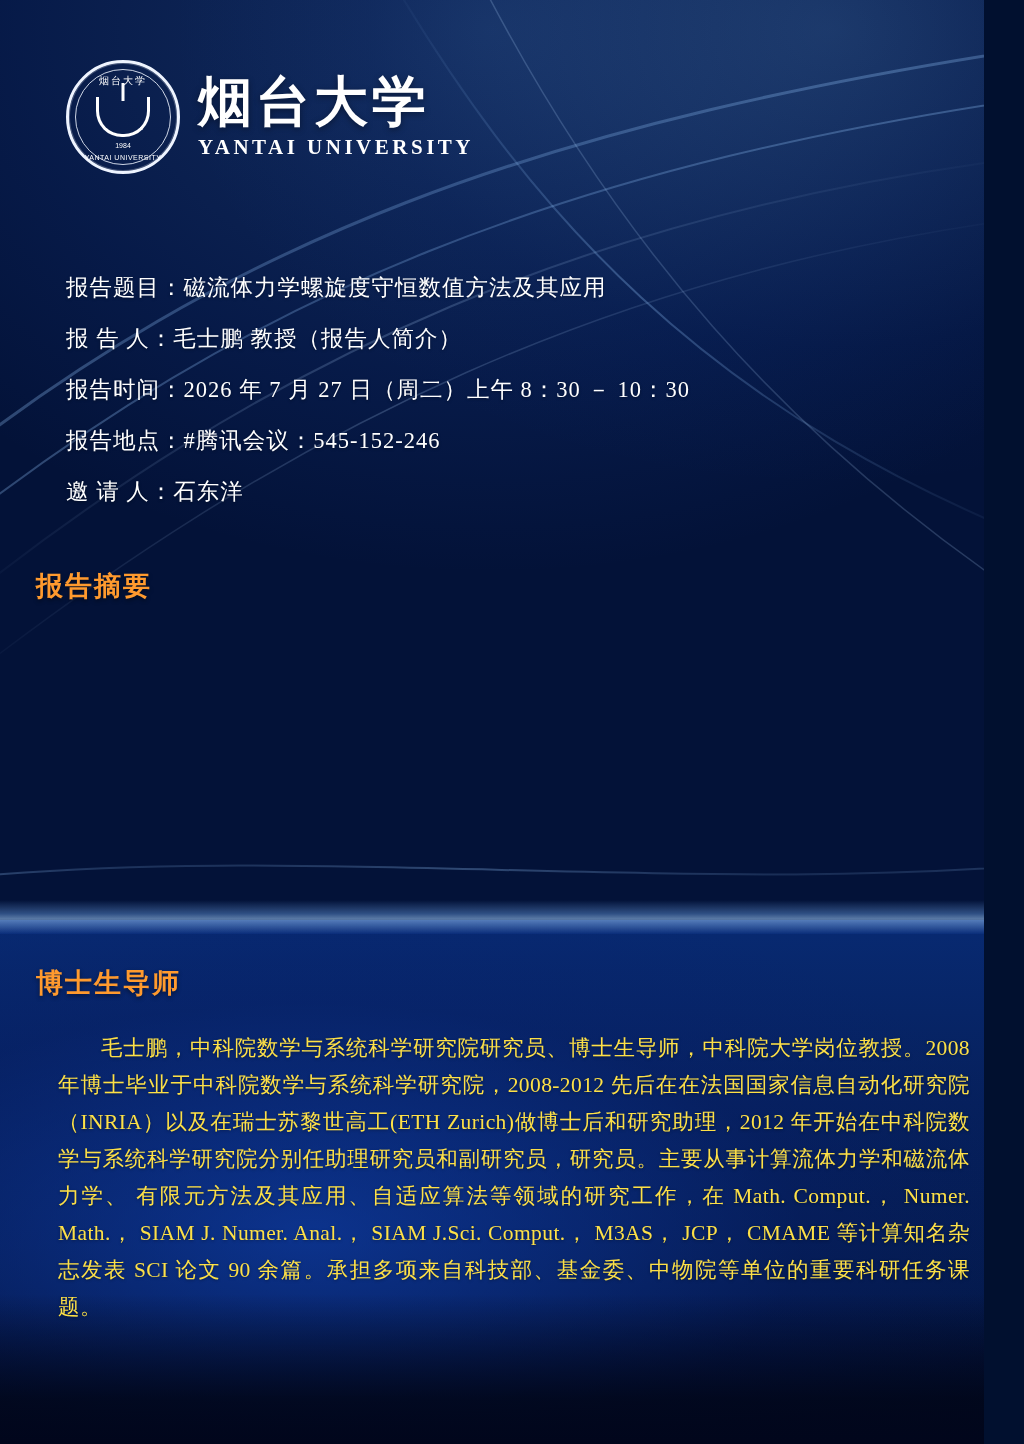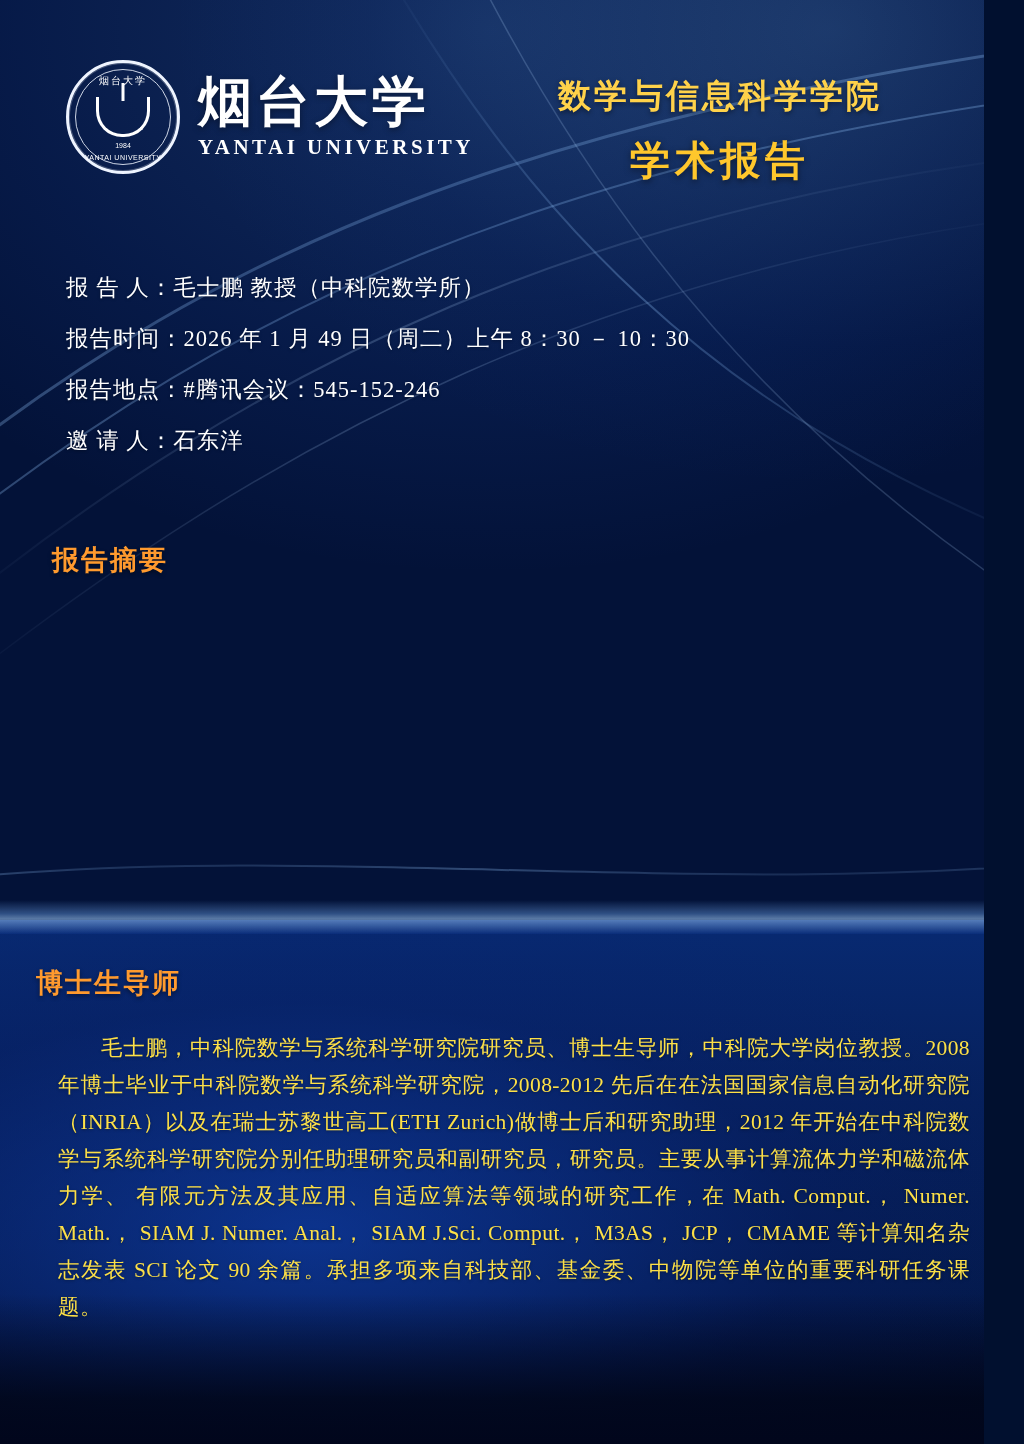--- a/index.html
+++ b/index.html
@@ -215,21 +215,21 @@
   
   .sec-head {
     position: absolute;
     color: #ff9a2e;
     font-size: 27px;
     font-weight: bold;
     letter-spacing: 2px;
     font-family: "Liberation Serif", serif;
     text-shadow: 0 2px 4px rgba(0,0,0,0.45);
   }
-  #abstract-heading { left: 36px; top: 542px; margin-left: 16px; }
+  #abstract-heading { left: 36px; top: 568px; }
   #bio-heading { left: 36px; top: 965px; }
 
   .abstract-body {
     position: absolute;
     left: 58px;
     top: 634px;
     width: 912px;
     color: #ffffff;
     font-size: 21.5px;
     line-height: 53px;
@@ -303,29 +303,26 @@
         <div class="seal-core"></div>
         <div class="seal-year">1984</div>
         <div class="seal-bottom">YANTAI UNIVERSITY</div>
       </div>
       <div class="uni-names">
         <div class="uni-cn">烟台大学</div>
         <div class="uni-en">YANTAI UNIVERSITY</div>
       </div>
     </div>
 
-    <div class="title-block">
-      <div class="title-1">数学与信息科学学院</div>
-      <div class="title-2">学术报告</div>
-    </div>
   </div>
 
   <div class="info">
-    <div class="info-line">报 告 人：毛士鹏 教授（中科院数学所）</div>
-    <div class="info-line">报告时间：2026 年 1 月 49 日（周二）上午 8：30 － 10：30</div>
+    <div class="info-line">报告题目：磁流体力学螺旋度守恒数值方法及其应用</div>
+    <div class="info-line">报 告 人：毛士鹏 教授（报告人简介）</div>
+    <div class="info-line">报告时间：2026 年 7 月 27 日（周二）上午 8：30 － 10：30</div>
     <div class="info-line">报告地点：#腾讯会议：545-152-246</div>
     <div class="info-line">邀 请 人：石东洋</div>
   </div>
 
   <div class="sec-head" id="abstract-heading">报告摘要</div>
 
   <div class="sec-head" id="bio-heading">博士生导师</div>
   <div class="bio-body">毛士鹏，中科院数学与系统科学研究院研究员、博士生导师，中科院大学岗位教授。2008 年博士毕业于中科院数学与系统科学研究院，2008-2012 先后在在法国国家信息自动化研究院（INRIA）以及在瑞士苏黎世高工(ETH Zurich)做博士后和研究助理，2012 年开始在中科院数学与系统科学研究院分别任助理研究员和副研究员，研究员。主要从事计算流体力学和磁流体力学、 有限元方法及其应用、自适应算法等领域的研究工作，在 Math. Comput.， Numer. Math.， SIAM J. Numer. Anal.， SIAM J.Sci. Comput.， M3AS， JCP， CMAME 等计算知名杂志发表 SCI 论文 90 余篇。承担多项来自科技部、基金委、中物院等单位的重要科研任务课题。</div>
 
 </div>

